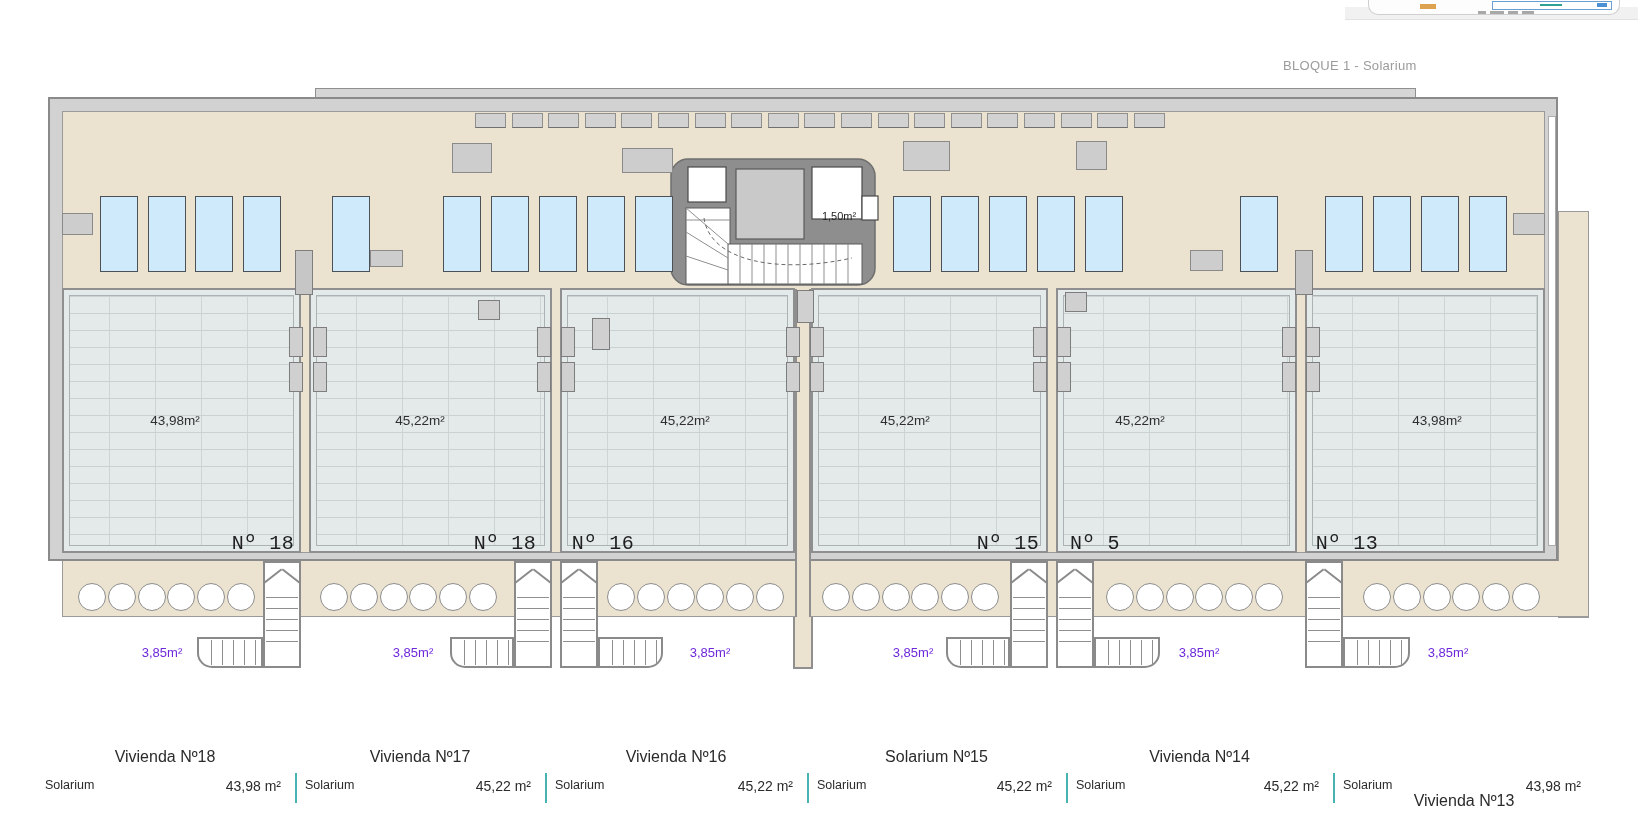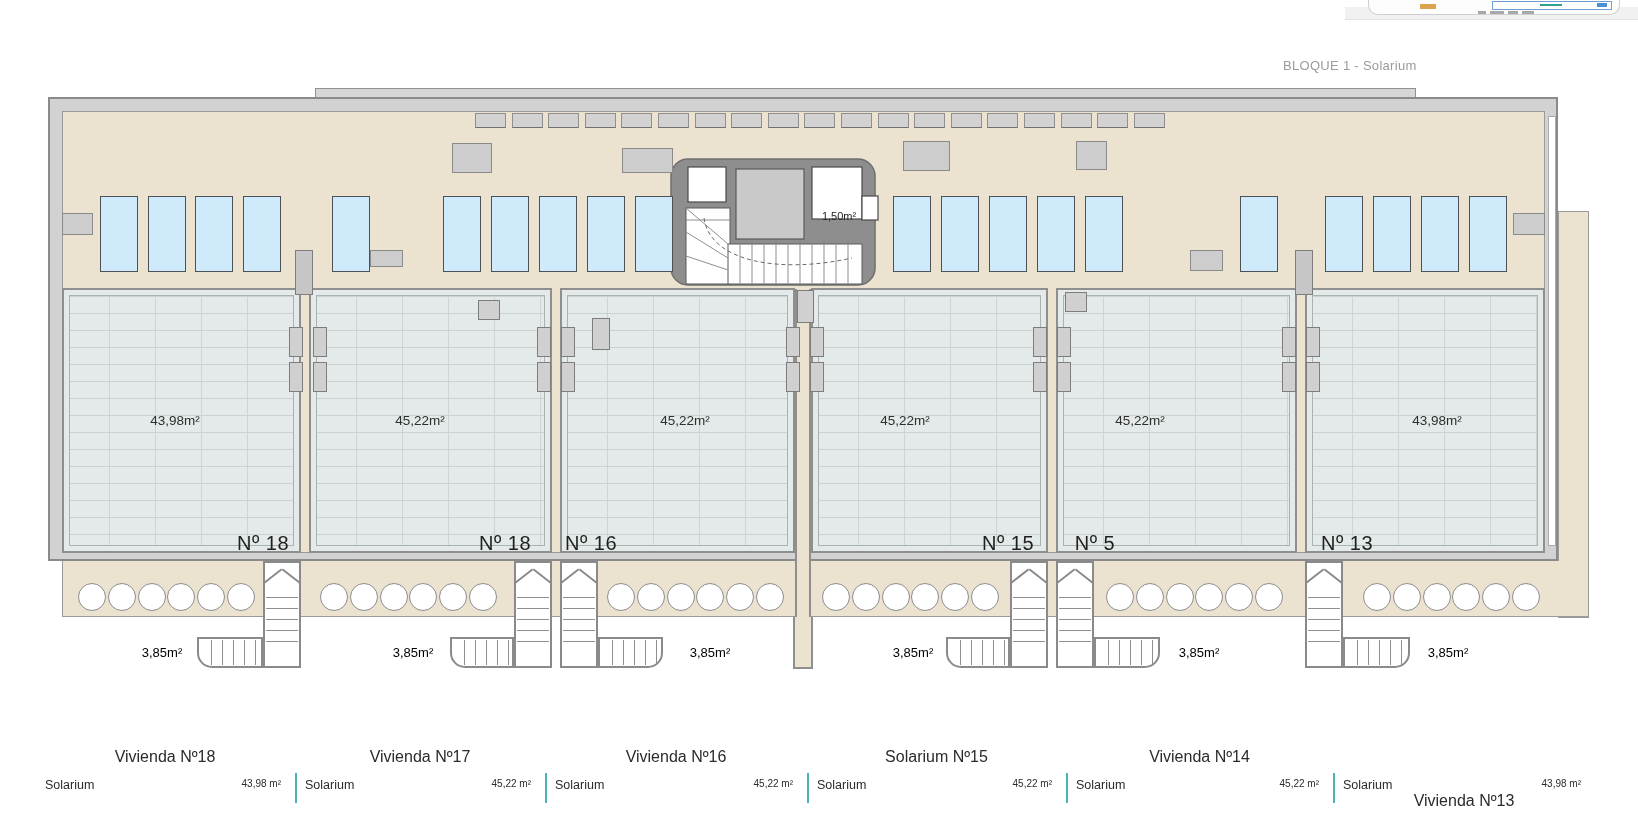--- a/index.html
+++ b/index.html
@@ -43,29 +43,29 @@
   .chev.l{left:-3px;transform:rotate(-38deg);}
   .chev.r{right:-3px;transform:rotate(38deg);}
   .run{background:#fff;border:2px solid #8a8a8a;}
   .run .vtreads{position:absolute;top:1px;bottom:1px;left:2px;right:2px;
         background:repeating-linear-gradient(90deg, transparent 0 10px, #8f8f8f 10px 11px);}
   .run.L{border-bottom-left-radius:15px;}
   .run.R{border-bottom-right-radius:15px;}
 
   
   .lbl-area{font-size:13.5px;color:#2f2f2f;text-align:center;}
-  .lbl-num{font-size:20px;color:#1f1f1f;text-align:center;letter-spacing:.5px;}
-  .lbl-stair{font-size:13px;color:#000000;text-align:center;}
+  .lbl-num{font-size:20px;color:#1f1f1f;text-align:center;letter-spacing:.5px;font-family:Liberation Mono, monospace;}
+  .lbl-stair{font-size:13px;color:#6d28d9;text-align:center;}
   .core-lbl{font-size:11px;color:#1f1f1f;text-align:center;}
   .title{font-size:13px;color:#9b9b9b;letter-spacing:.3px;}
 
   
   .leg-h{font-size:16px;color:#2b2b2b;text-align:center;}
   .leg-room{font-size:12.5px;color:#2b2b2b;}
-  .leg-area{font-size:10px;color:#2b2b2b;text-align:right;}
+  .leg-area{font-size:14px;color:#2b2b2b;text-align:right;}
   .leg-div{width:2px;}
 
   
   .frag-bar{background:#f1f1f1;border-bottom:1px solid #e2e2e2;}
   .frag-panel{background:#fdfdfd;border:1px solid #cfcfcf;border-top:none;border-radius:0 0 10px 10px;}
   .frag-orange{background:#dca24f;}
   .frag-bluebox{background:#fff;border:1px solid #6b9fd4;}
   .frag-teal{background:#2fa094;}
   .frag-blue{background:#4b8fd5;}
   .frag-gtxt{background:#a8a8a8;}
@@ -130,21 +130,21 @@
     <div class="abs core-lbl" style="left:812px;top:210px;width:54px;">1,50m²</div>
 
   <div class="abs tile" style="left: 62px; top: 288px; width: 239px; height: 265px;"></div>
       <div class="abs lbl-area" style="left: 115px; top: 413px; width: 120px;">43,98m²</div>
       <div class="abs lbl-num" style="left: 218px; top: 532px; width: 90px;">Nº 18</div>
       <div class="abs tile" style="left: 309px; top: 288px; width: 243px; height: 265px;"></div>
       <div class="abs lbl-area" style="left: 360px; top: 413px; width: 120px;">45,22m²</div>
       <div class="abs lbl-num" style="left: 460px; top: 532px; width: 90px;">Nº 18</div>
       <div class="abs tile" style="left: 560px; top: 288px; width: 235px; height: 265px;"></div>
       <div class="abs lbl-area" style="left: 625px; top: 413px; width: 120px;">45,22m²</div>
-      <div class="abs lbl-num" style="left: 546px; top: 532px; width: 90px;">Nº 16</div>
+      <div class="abs lbl-num" style="left: 558px; top: 532px; width: 90px;">Nº 16</div>
       <div class="abs tile" style="left: 811px; top: 288px; width: 237px; height: 265px;"></div>
       <div class="abs lbl-area" style="left: 845px; top: 413px; width: 120px;">45,22m²</div>
       <div class="abs lbl-num" style="left: 963px; top: 532px; width: 90px;">Nº 15</div>
       <div class="abs tile" style="left: 1056px; top: 288px; width: 241px; height: 265px;"></div>
       <div class="abs lbl-area" style="left: 1080px; top: 413px; width: 120px;">45,22m²</div>
       <div class="abs lbl-num" style="left: 1050px; top: 532px; width: 90px;">Nº 5</div>
       <div class="abs tile" style="left: 1305px; top: 288px; width: 240px; height: 265px;"></div>
       <div class="abs lbl-area" style="left: 1377px; top: 413px; width: 120px;">43,98m²</div>
       <div class="abs lbl-num" style="left: 1302px; top: 532px; width: 90px;">Nº 13</div>
       <div class="abs sunbed" style="left: 100px; top: 196px; width: 38px; height: 76px;"></div>

